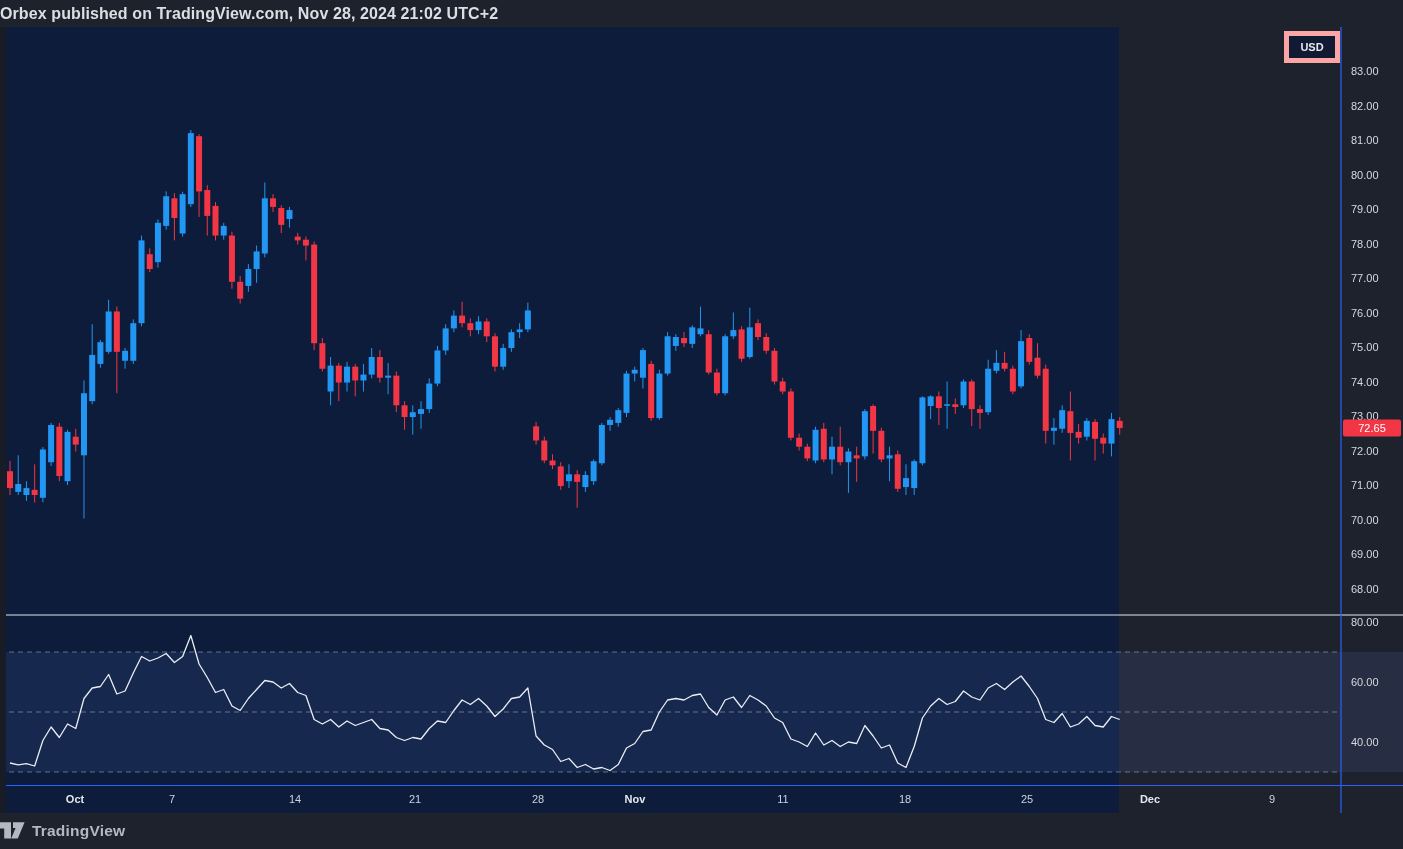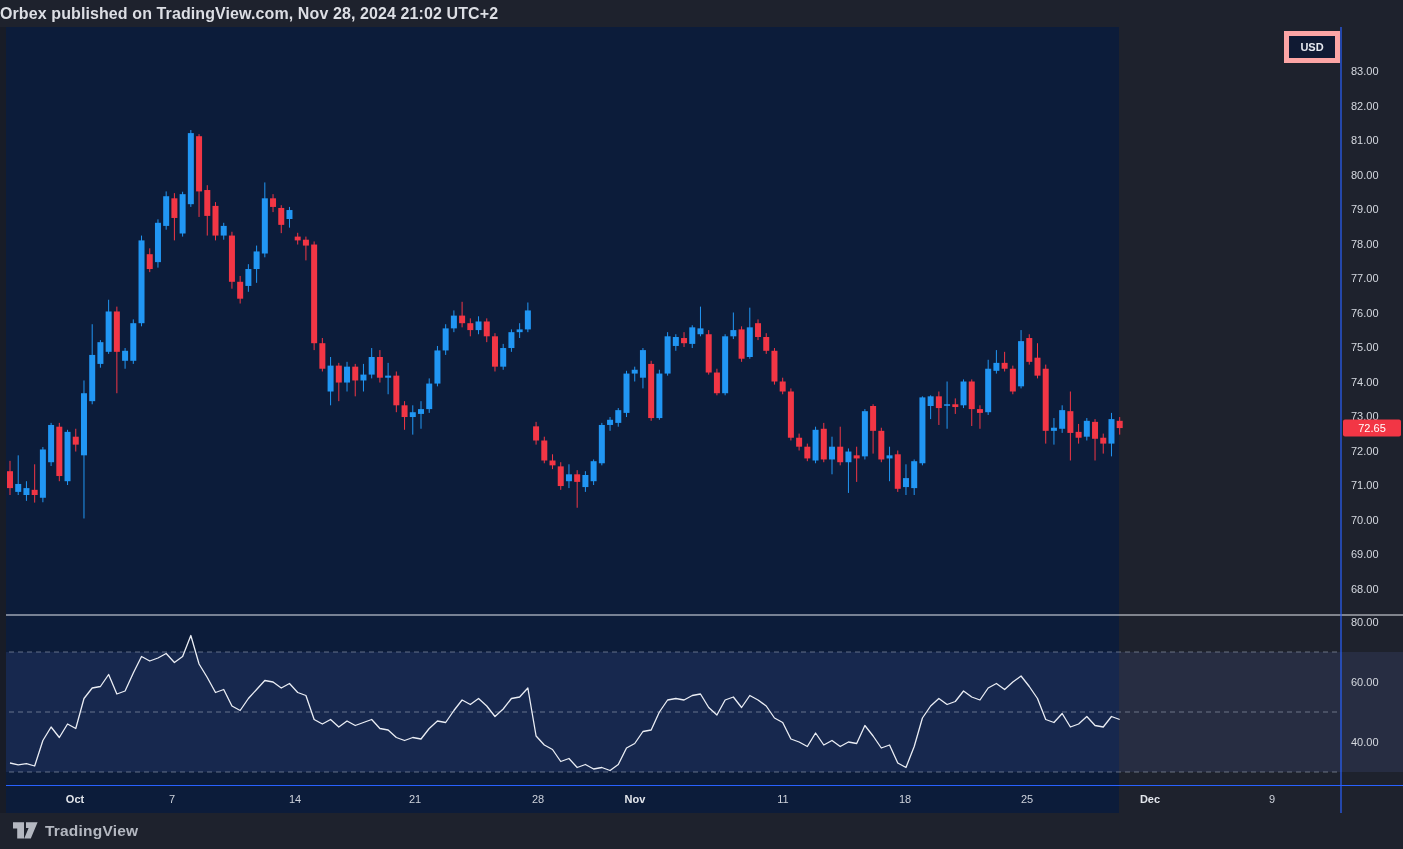--- a/index.html
+++ b/index.html
@@ -8,21 +8,21 @@
   .topbar{position:absolute;top:0;left:0;width:1403px;height:27px;background:#1e222d;z-index:6;}
   .topbar-title{display:inline-block;line-height:27px;color:#dcdee4;
        font-size:16px;font-weight:700;letter-spacing:.1px;}
   .chart-wrap{position:absolute;top:27px;left:0;width:1119px;height:786px;background:#0c1c3a;}
   #chart-svg{position:absolute;top:0;left:0;display:block;}
   .left-strip{position:absolute;top:27px;left:0;width:6px;height:786px;background:#181c27;z-index:3;}
   .usd-btn{position:absolute;top:31px;left:1284px;width:46px;height:22px;z-index:5;
        background:#101a33;border:5px solid #fca5a5;border-radius:0;
        color:#e6e9f0;font-size:11px;font-weight:700;text-align:center;line-height:22px;cursor:pointer;}
   .footer{position:absolute;left:0;top:813px;width:1403px;height:36px;background:#1e222d;z-index:6;
-       display:flex;align-items:center;padding-left:13px;box-sizing:border-box;}
+       display:flex;align-items:center;padding-left:0;box-sizing:border-box;}
   .brand-glyph{display:inline-block;}
   .brand-text{color:#b4b8c1;font-weight:700;font-size:15.5px;margin-left:7px;letter-spacing:.2px;}
   text.axlbl{fill:#d5d9e0;font-size:11px;font-weight:500;font-family:"Liberation Sans",sans-serif;}
   text.timelbl{fill:#ced2db;font-size:11px;font-weight:500;font-family:"Liberation Sans",sans-serif;}
   text.timelbl.major{font-weight:700;fill:#e3e6ec;}
   text.taglbl{fill:#ffffff;font-size:11px;font-weight:500;font-family:"Liberation Sans",sans-serif;}
 </style>
 </head>
 <body>
 

